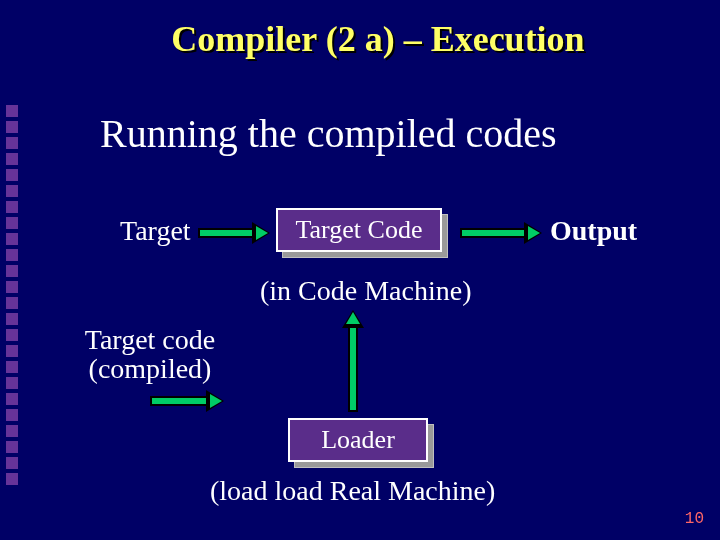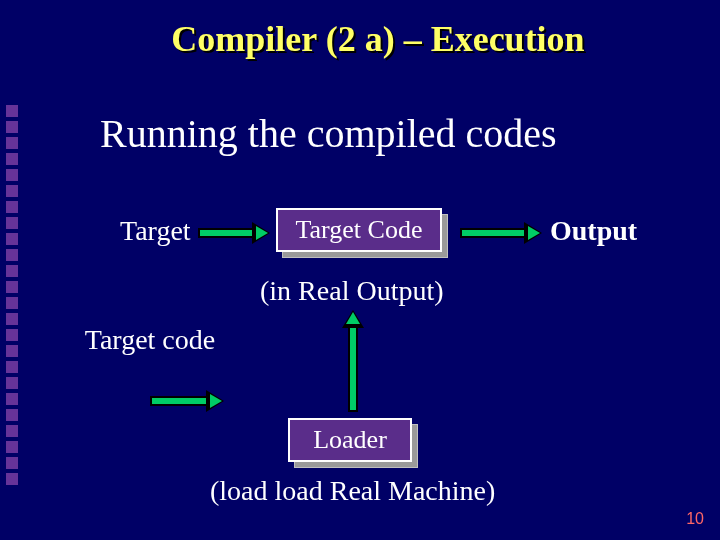--- a/index.html
+++ b/index.html
@@ -70,21 +70,21 @@
     font-size: 26px;
     display: flex;
     align-items: center;
     justify-content: center;
     padding: 4px 14px;
     white-space: nowrap;
   }
   .target-box { left: 276px; top: 208px; }
   .target-box .box-face { width: 166px; height: 44px; }
   .loader-box { left: 288px; top: 418px; }
-  .loader-box .box-face { width: 124px; height: 44px; }
+  .loader-box .box-face { width: 140px; height: 44px; }
 
   
   .h-arrow {
     position: absolute;
     height: 14px;
   }
   .h-arrow .shaft {
     position: absolute;
     top: 2px;
     left: 0;
@@ -150,21 +150,21 @@
     border-bottom: 12px solid #00cc66;
   }
   .arrow-up { left: 346px; top: 312px; height: 100px; }
 
   .page-num {
     position: absolute;
     right: 16px;
     bottom: 12px;
     font-size: 16px;
     color: #ff6666;
-    font-family: Liberation Sans, sans-serif;
+    font-family: Liberation Mono, monospace;
   }
 </style>
 </head>
 <body>
 
 <div class="bullet-strip">
   <div class="sq"></div>
     <div class="sq"></div>
     <div class="sq"></div>
     <div class="sq"></div>
@@ -205,29 +205,30 @@
   <div class="box-face">Target Code</div>
 </div>
 
 <div class="h-arrow arrow-output">
   <div class="shaft"></div>
     <div class="head"></div>
 </div>
 
 <div class="label output-label">Output</div>
 
-<div class="label real-machine-label">(in Real Output)</div>
+<div class="label real-machine-label">(in Code Machine)</div>
 
 <div class="v-arrow arrow-up">
   <div class="shaft"></div>
     <div class="head"></div>
 </div>
 
 <div class="label target-compiled-label">
   <span>Target code</span><br>
+  <span>(compiled)</span>
 </div>
 
 <div class="h-arrow arrow-compiled">
   <div class="shaft"></div>
     <div class="head"></div>
 </div>
 
 <div class="box-wrap loader-box">
   <div class="box-shadow"></div>
   <div class="box-face">Loader</div>

